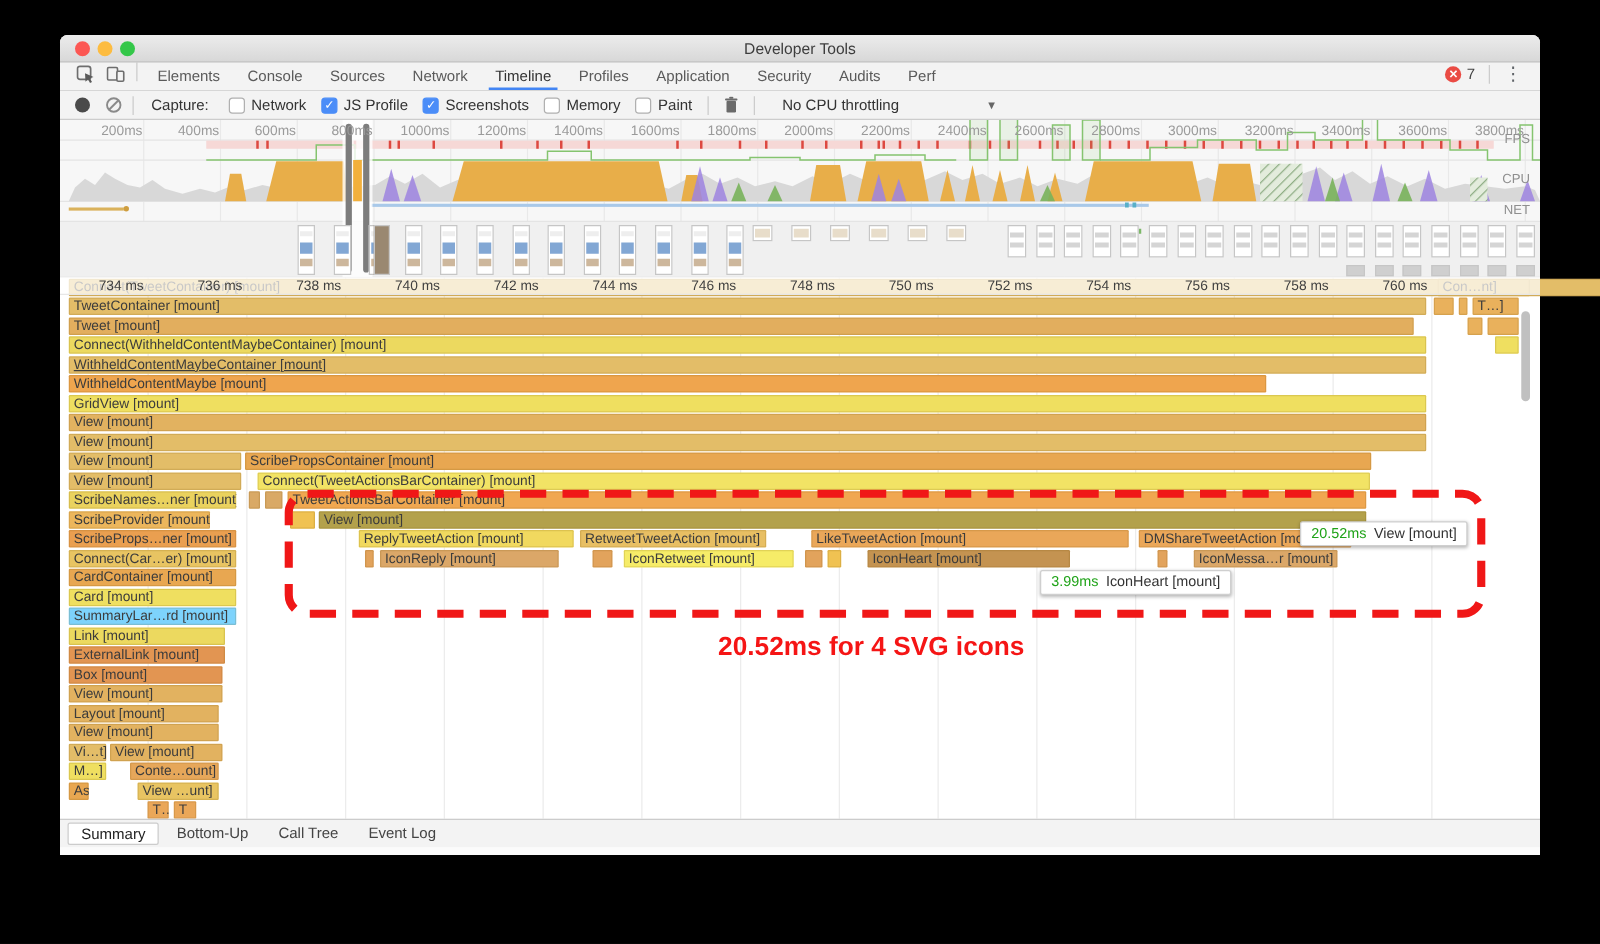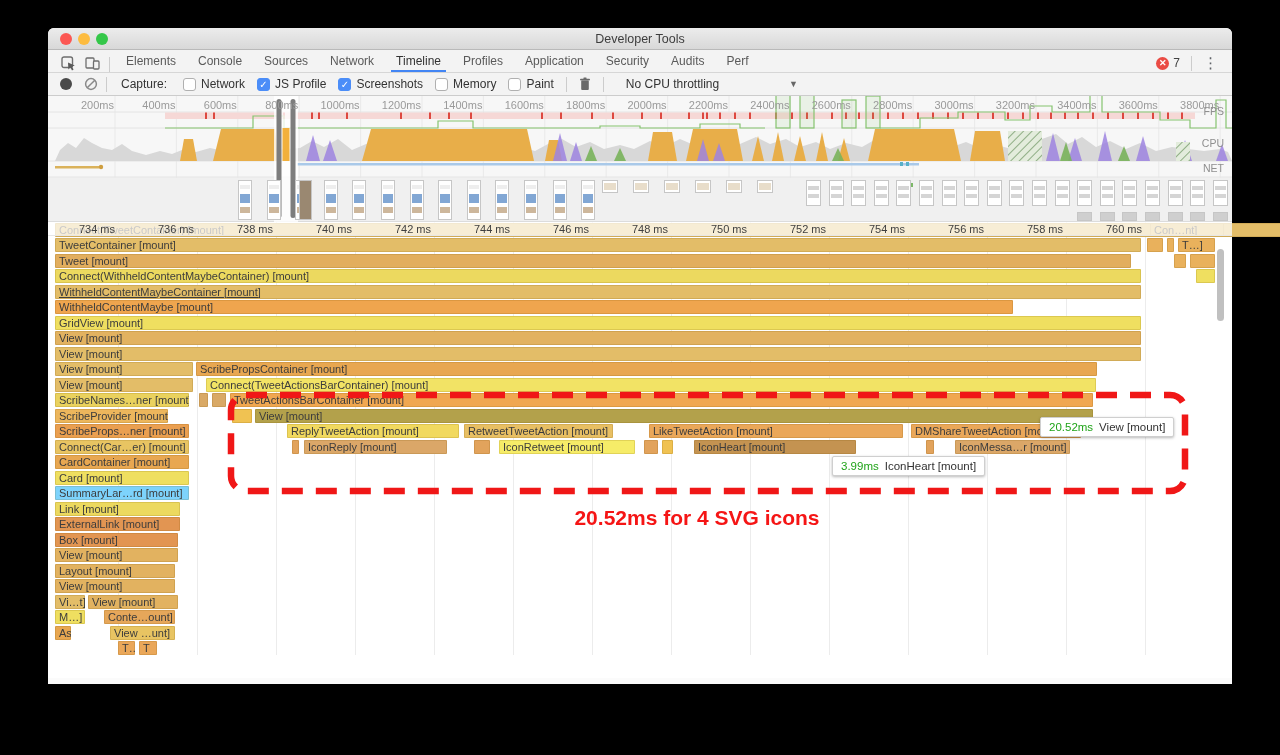--- a/index.html
+++ b/index.html
@@ -8,21 +8,21 @@
          font-family:"Liberation Sans",sans-serif;}
   .window{position:absolute;left:48px;top:28px;width:1184px;height:656px;background:#fff;
           border-radius:6px;overflow:hidden;}
   
   .titlebar{height:22px;background:linear-gradient(#ececec,#d8d8d8);border-bottom:1px solid #b9b9b9;
             position:relative;}
   .title{position:absolute;left:0;right:0;top:0;height:22px;line-height:22px;text-align:center;
          font-size:12.5px;color:#3d3d3d;}
   .light{position:absolute;top:5px;width:12px;height:12px;border-radius:50%;}
   
-  .tabbar{height:23px;background:#f3f3f3;border-bottom:1px solid #d6d6d6;display:flex;align-items:flex-end;
+  .tabbar{height:23px;background:#f3f3f3;border-bottom:1px solid #d6d6d6;display:flex;align-items:flex-start;
           padding-left:8px;}
   .tbicon{width:24px;height:18px;display:flex;align-items:center;justify-content:center;cursor:default;}
   .vsep{width:1px;height:15px;background:#ccc;margin:0 5px;}
   .dtab{font-size:12px;color:#5a5a5a;padding:0 11px;height:22px;line-height:22px;position:relative;}
   .dtab.sel{color:#333;}
   .dtab.sel:after{content:"";position:absolute;left:6px;right:6px;bottom:0;height:2px;background:#4285f4;}
   .tab-right{margin-left:auto;display:flex;align-items:center;padding-right:8px;}
   .errbadge{width:13px;height:13px;border-radius:50%;background:#ea4b44;color:#fff;font-size:9px;
             line-height:13px;text-align:center;font-weight:bold;}
   .errcount{font-size:12px;color:#424242;margin:0 6px 0 4px;}
@@ -591,15 +591,23 @@
 
   <div class="tooltip" style="left:1040px;top:417px;">
     <span class="tt-time" style="color:#1fa318;">20.52ms</span><span>View [mount]</span>
   </div>
   <div class="tooltip" style="left:832px;top:456px;">
     <span class="tt-time" style="color:#1fa318;">3.99ms</span><span>IconHeart [mount]</span>
   </div>
 
   <div class="scrollthumb"></div>
 
+  <div class="bottombar">
+      <div id="btabs" style="display:flex;">
+        <div class="btab sel">Summary</div>
+        <div class="btab">Bottom-Up</div>
+        <div class="btab">Call Tree</div>
+        <div class="btab">Event Log</div>
+      </div>
+    </div>
   <div class="bottomedge"></div>
 
 </div>
 
 </body></html>

